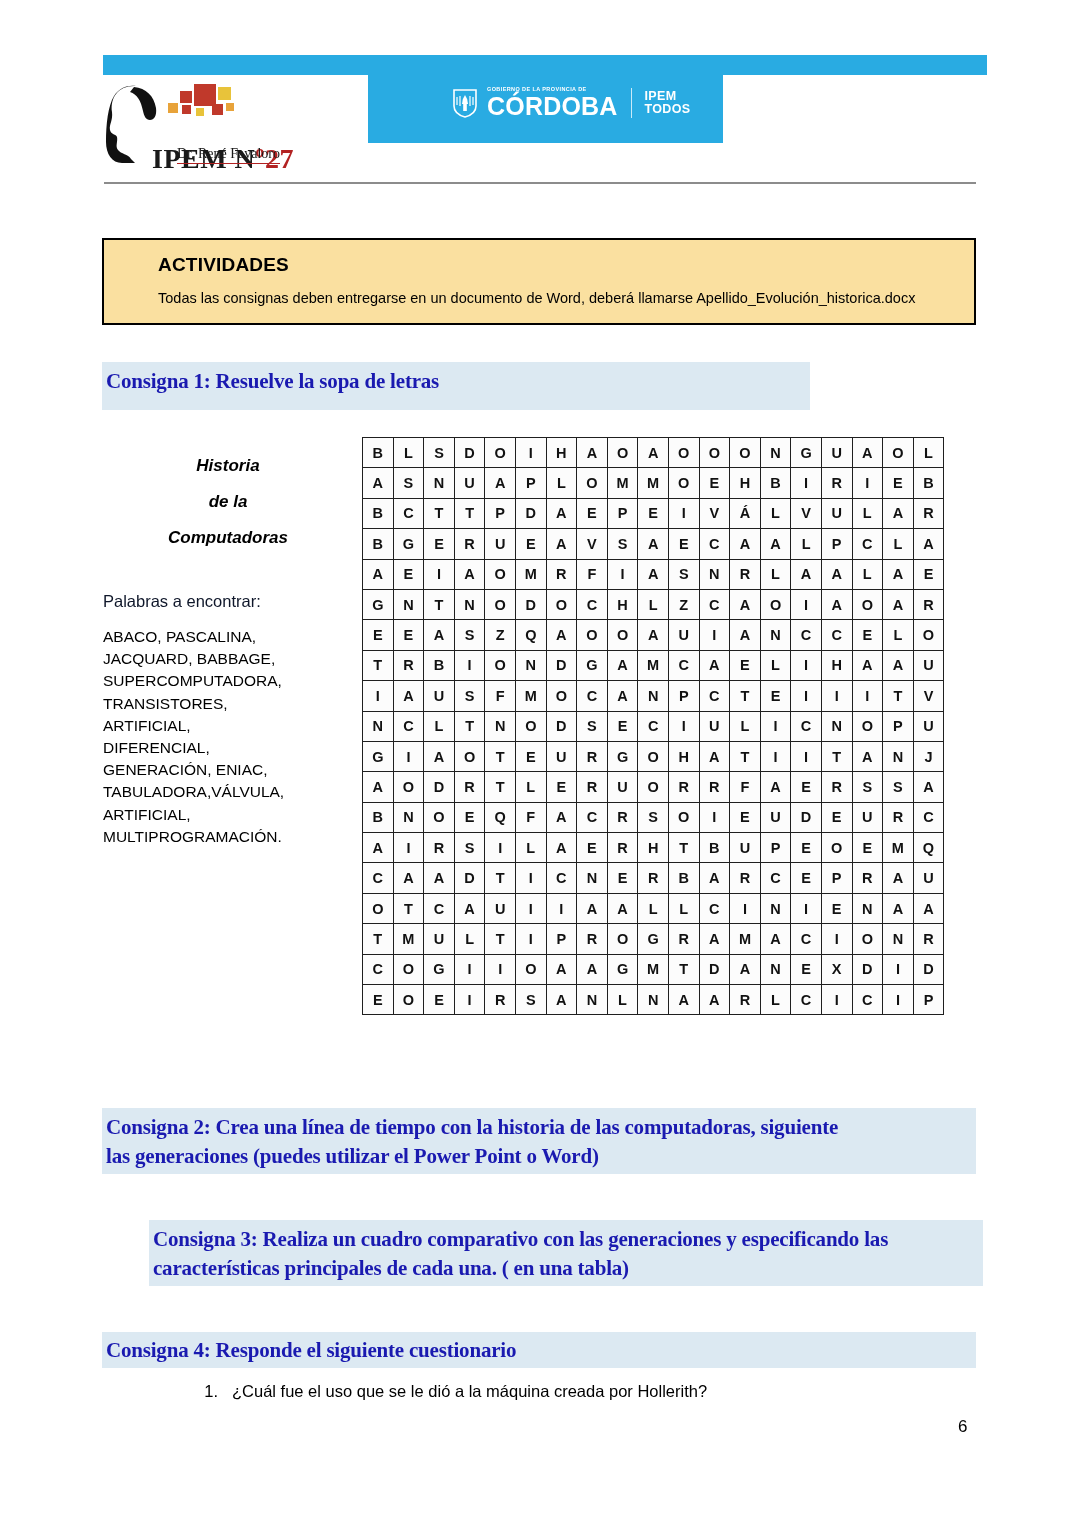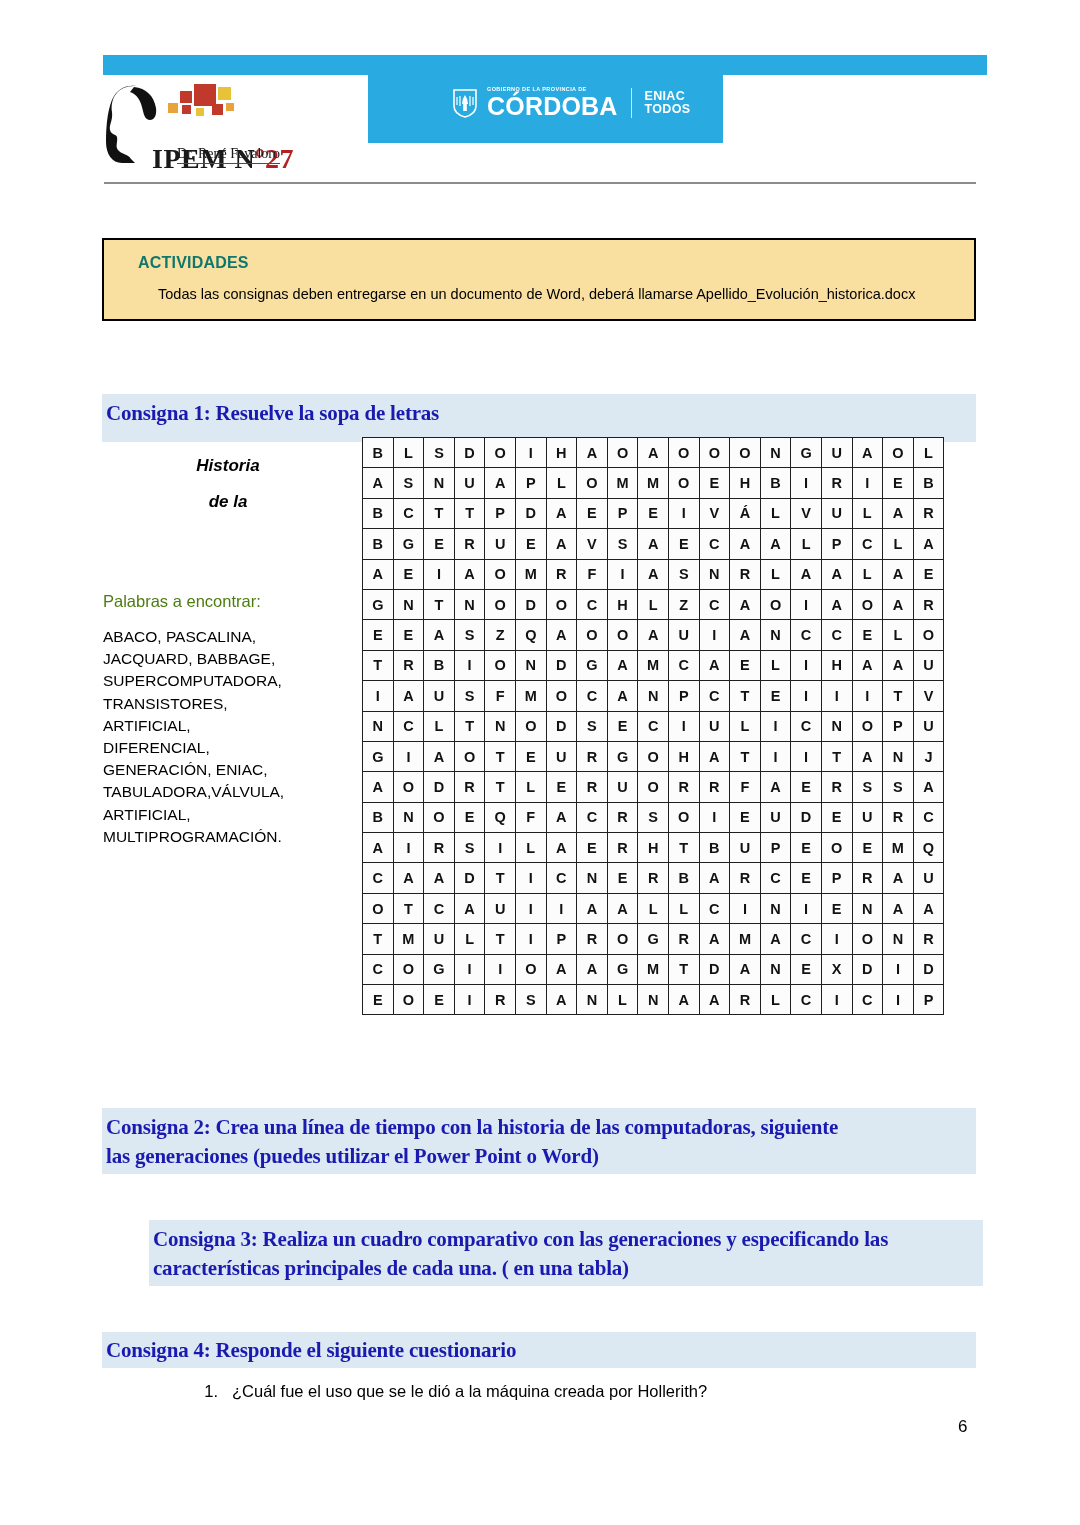--- a/index.html
+++ b/index.html
@@ -119,24 +119,24 @@
   .act-box {
     position: absolute;
     left: 102px; top: 238px;
     width: 874px;
     box-sizing: border-box;
     background: #FAE0A0;
     border: 2px solid #000000;
     padding: 12px 6px 14px 6px;
   }
   .act-title {
-    font-size: 16px;
+    font-size: 19px;
     font-weight: bold;
-    color: #0f766e;
-    margin: 2px 0 12px 28px;
+    color: #000000;
+    margin: 2px 0 12px 48px;
     letter-spacing: .2px;
   }
   .act-body {
     font-size: 14.5px;
     color: #000;
     line-height: 1.45;
     text-align: justify;
     text-align-last: left;
     padding: 0 2px 0 4px;
   }
@@ -147,21 +147,21 @@
     position: absolute;
     background: #DCE9F2;
     color: #1a1ab0;
     font-family: "Liberation Serif", serif;
     font-weight: bold;
     font-size: 21px;
     line-height: 29px;
     letter-spacing: -0.2px;
     box-sizing: border-box;
   }
-  .c1 { left: 102px; top: 362px; width: 874px; height: 48px; padding: 5px 0 0 4px; margin-top: 32px; }
+  .c1 { left: 102px; top: 362px; width: 708px; height: 48px; padding: 5px 0 0 4px; }
   .c2 { left: 102px; top: 1108px; width: 874px; height: 66px; padding: 5px 0 0 4px; }
   .c3 { left: 102px; top: 1220px; width: 834px; height: 66px; padding: 5px 0 0 4px; margin-left: 47px; }
   .c4 { left: 102px; top: 1332px; width: 874px; height: 36px; padding: 4px 0 0 4px; }
   .consigna .line { display: block; white-space: nowrap; }
 
   
   .ws-title {
     position: absolute;
     left: 103px; top: 448px;
     width: 250px;
@@ -170,21 +170,21 @@
     font-weight: bold;
     font-style: italic;
     line-height: 36px;
     color: #000;
   }
   .ws-title span { display: block; }
   .ws-prompt {
     position: absolute;
     left: 103px; top: 592px;
     font-size: 16.5px;
-    color: #4d7c0f;
+    color: #0f172a;
   }
   .ws-words {
     position: absolute;
     left: 103px; top: 626px;
     width: 236px;
     font-size: 15.5px;
     line-height: 22.2px;
     color: #000;
   }
   .ws-words span { display: block; white-space: nowrap; }
@@ -244,21 +244,21 @@
         <rect x="11.2" y="15" width="3.6" height="8" fill="#ffffff"></rect>
         <path d="M5 9 v8 M8 8 v10 M18 8 v10 M21 9 v8" stroke="#ffffff" stroke-width="1.2" fill="none"></path>
       </svg>
     </span>
     <span class="cordoba-text">
       <span class="cordoba-sup">GOBIERNO DE LA PROVINCIA DE</span>
       <span class="cordoba-main">CÓRDOBA</span>
     </span>
     <span class="cordoba-div"></span>
     <span class="entre-todos">
-      <span>ENIAC</span><br>
+      <span>IPEM</span><br>
       <span>TODOS</span>
     </span>
   </div>
 
   <div class="ipem-logo">
     <span class="ipem-face">
       <svg width="58" height="80" viewBox="0 0 58 80">
         <path d="M30 2 C14 2 6 14 8 28 C9 37 5 40 6 46 C7 51 12 50 13 53 C14 58 11 62 14 66 C17 70 24 70 27 75 L31 79 L18 79 C8 79 2 70 2 58 C2 40 4 22 10 12 C16 3 24 1 32 2 Z" fill="#111"></path>
         <path d="M30 3 C42 4 50 12 52 24 C53 32 50 36 46 36 C42 36 40 32 39 27 C37 17 33 10 26 8 Z" fill="#111"></path>
         <ellipse cx="22" cy="34" rx="3" ry="2.2" fill="#fff"></ellipse>
@@ -289,20 +289,21 @@
   <div class="act-body"><span class="indent"></span><span>Todas las consignas deben entregarse en un documento de Word, deberá llamarse Apellido_Evolución_historica.docx</span></div>
 </div>
 
 <div class="consigna c1">
   <span class="line">Consigna 1: Resuelve la sopa de letras</span>
 </div>
 
 <div class="ws-title">
   <span>Historia</span>
   <span>de la</span>
+  <span>Computadoras</span>
 </div>
 
 <div class="ws-prompt">Palabras a encontrar:</div>
 
 <div class="ws-words">
   <span>ABACO, PASCALINA,</span>
   <span>JACQUARD, BABBAGE,</span>
   <span>SUPERCOMPUTADORA,</span>
   <span>TRANSISTORES,</span>
   <span>ARTIFICIAL,</span>

